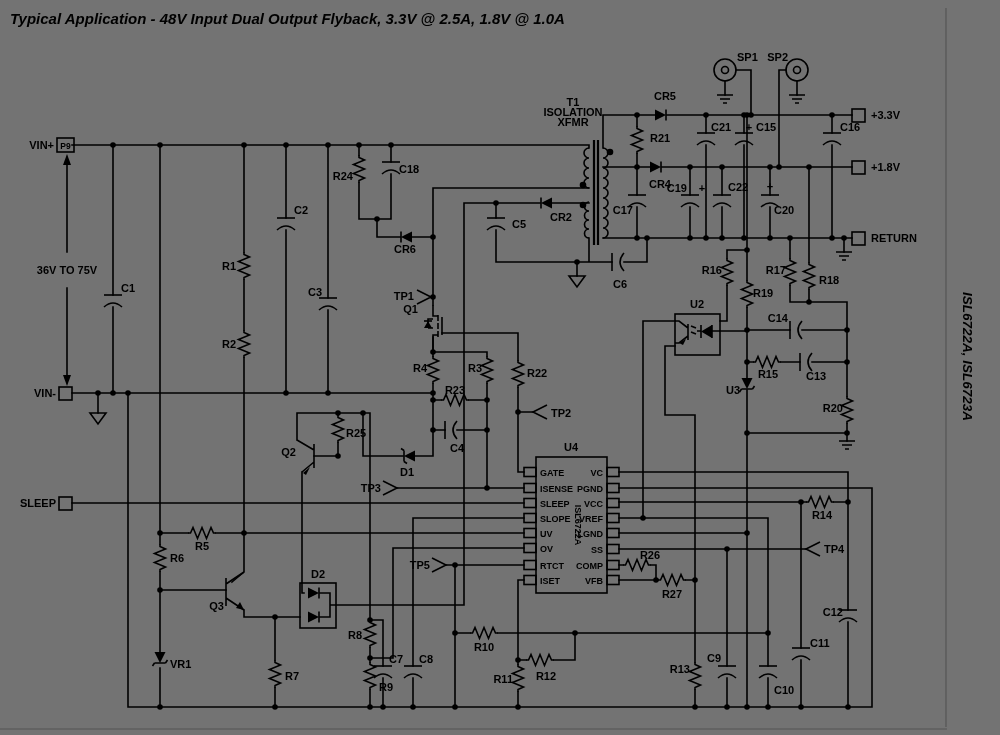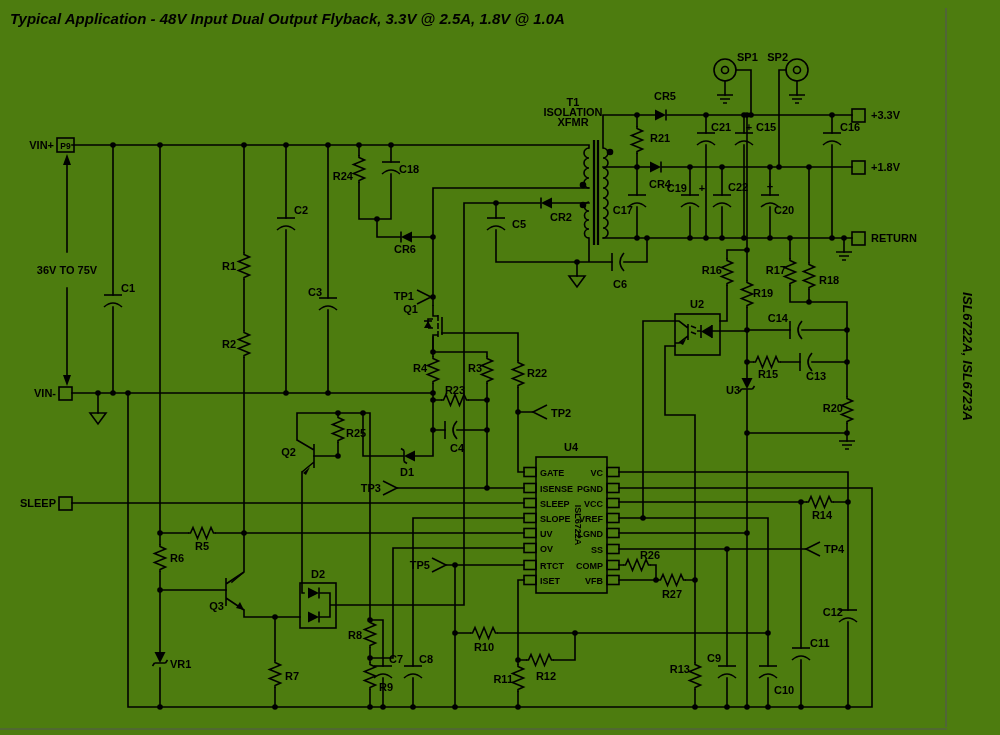--- a/index.html
+++ b/index.html
@@ -1,16 +1,16 @@
 <!DOCTYPE html>
 <html><head>
 <meta charset="utf-8">
 <style>
   html,body{margin:0;padding:0;background:#fff;}
-  .page{position:relative;width:1000px;height:735px;background:#4d7c0f;overflow:hidden;}
+  .page{position:relative;width:1000px;height:735px;background:#737373;overflow:hidden;}
   svg{display:block;}
   .w{stroke:#000;stroke-width:1.6;fill:none;stroke-linecap:square;}
   .sym{stroke:#000;stroke-width:1.6;fill:none;}
   .core{stroke:#000;stroke-width:2.2;fill:none;}
   .thin{stroke:#555;stroke-width:1.2;fill:none;}
   .fil{fill:#000;stroke:none;}
   text{fill:#000;font-family:"Liberation Sans",sans-serif;}
   .lb{font-size:11px;font-weight:bold;}
   .lm{text-anchor:middle;}
   .le{text-anchor:end;}

